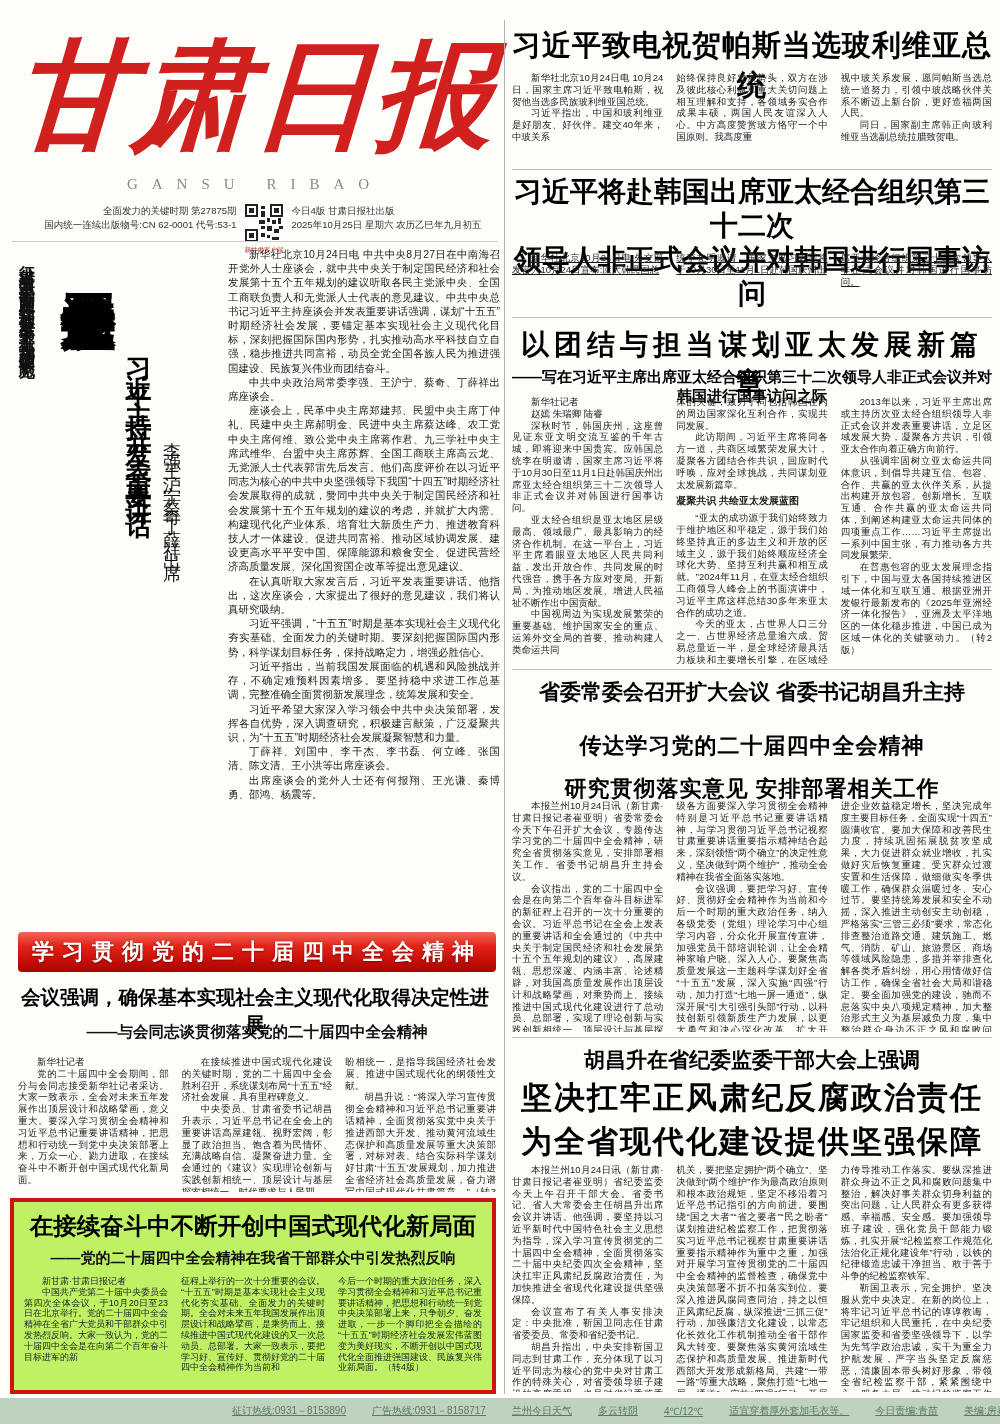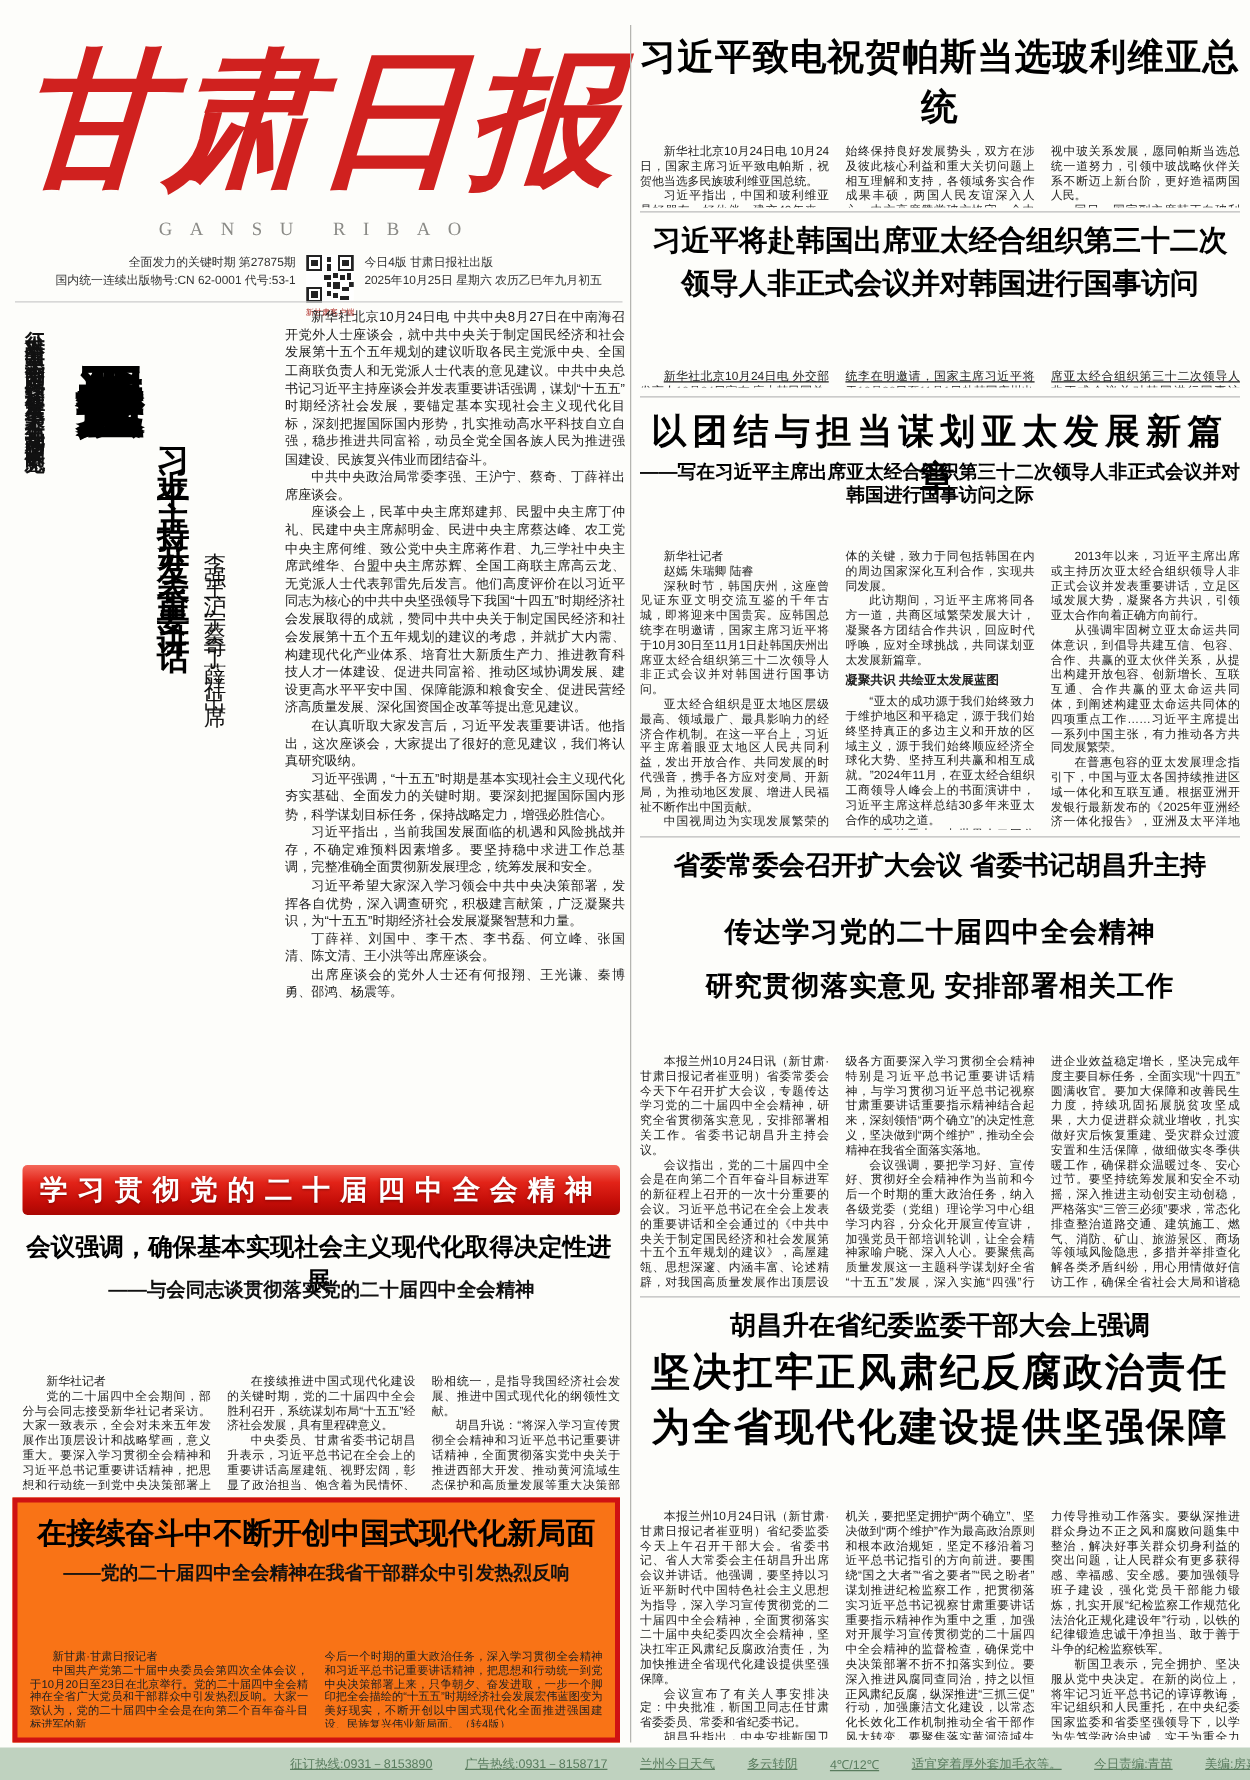--- a/index.html
+++ b/index.html
@@ -39,27 +39,27 @@
   
   .banner{position:absolute;left:18px;top:932px;width:478px;height:40px;border-radius:4px;
     background:linear-gradient(180deg,#f4685a 0%,#e22318 35%,#c30c07 75%,#a90703 100%);
     display:flex;align-items:center;justify-content:center;}
   .banner span{color:#fff;font-weight:900;font-size:22px;letter-spacing:8px;text-shadow:0 1px 2px rgba(90,0,0,.6);}
   .feat-hl{position:absolute;left:12px;top:984px;width:486px;text-align:center;font-weight:900;font-size:19.5px;color:#000;}
   .feat-sub{position:absolute;left:18px;top:1022px;width:478px;text-align:center;font-weight:700;font-size:15.5px;color:#111;}
   .feat-cols{position:absolute;left:18px;top:1056px;width:478px;height:136px;}
 
   .cols{display:flex;gap:13px;overflow:hidden;}
-  .textcol{flex:1;overflow:hidden;font-size:9.5px;line-height:11.8px;text-align:justify;color:#222;margin-top:44px;}
+  .textcol{flex:1;overflow:hidden;font-size:9.5px;line-height:11.8px;text-align:justify;color:#222;}
   .textcol p{margin:0;text-indent:2em;}
   .textcol p.cont{text-indent:0;}
   .textcol p.col-h{text-indent:0;font-weight:bold;margin:5px 0;font-size:10px;}
 
   
-  .redbox{position:absolute;left:10px;top:1198px;width:486px;height:196px;border:4px solid #cf1212;background:#f97316;box-sizing:border-box;}
+  .redbox{position:absolute;left:10px;top:1198px;width:486px;height:196px;border:4px solid #cf1212;background:#bef264;box-sizing:border-box;}
   .box-hl{margin:8px 4px 0;text-align:center;font-weight:900;font-size:23.5px;color:#000;}
   .box-sub{margin:7px 4px 0;text-align:center;font-weight:700;font-size:15px;color:#111;}
   .box-cols{margin:8px 10px 0;height:106px;}
   .box-cols .textcol{font-size:9px;line-height:10.8px;}
 
   
   .r{position:absolute;left:512px;width:480px;}
   .hl-c{text-align:center;font-weight:900;color:#000;}
   .kicker{text-align:center;font-weight:700;color:#000;}
 
@@ -139,20 +139,23 @@
 
   <div class="redbox">
     <div class="box-hl">在接续奋斗中不断开创中国式现代化新局面</div>
     <div class="box-sub">——党的二十届四中全会精神在我省干部群众中引发热烈反响</div>
     <div class="box-cols cols">
       <div class="textcol">
           <p>新甘肃·甘肃日报记者</p>
           <p>中国共产党第二十届中央委员会第四次全体会议，于10月20日至23日在北京举行。党的二十届四中全会精神在全省广大党员和干部群众中引发热烈反响。大家一致认为，党的二十届四中全会是在向第二个百年奋斗目标进军的新</p>
         </div>
       <div class="textcol">
+          <p class="cont">征程上举行的一次十分重要的会议。“十五五”时期是基本实现社会主义现代化夯实基础、全面发力的关键时期。全会对未来五年我国发展作出顶层设计和战略擘画，是乘势而上、接续推进中国式现代化建设的又一次总动员、总部署。大家一致表示，要把学习好、宣传好、贯彻好党的二十届四中全会精神作为当前和</p>
+        </div>
+      <div class="textcol">
           <p class="cont">今后一个时期的重大政治任务，深入学习贯彻全会精神和习近平总书记重要讲话精神，把思想和行动统一到党中央决策部署上来，只争朝夕、奋发进取，一步一个脚印把全会描绘的“十五五”时期经济社会发展宏伟蓝图变为美好现实，不断开创以中国式现代化全面推进强国建设、民族复兴伟业新局面。（转4版）</p>
         </div>
     </div>
   </div>
 
   <div class="r hl-c" style="top:26px;font-size:29px;letter-spacing:1px;">习近平致电祝贺帕斯当选玻利维亚总统</div>
   <div class="r cols" style="top:72px;height:94px;">
     <div class="textcol">
         <p>新华社北京10月24日电  10月24日，国家主席习近平致电帕斯，祝贺他当选多民族玻利维亚国总统。</p>
         <p>习近平指出，中国和玻利维亚是好朋友、好伙伴。建交40年来，中玻关系</p>
@@ -160,21 +163,21 @@
     <div class="textcol">
         <p class="cont">始终保持良好发展势头，双方在涉及彼此核心利益和重大关切问题上相互理解和支持，各领域务实合作成果丰硕，两国人民友谊深入人心。中方高度赞赏玻方恪守一个中国原则。我高度重</p>
       </div>
     <div class="textcol">
         <p class="cont">视中玻关系发展，愿同帕斯当选总统一道努力，引领中玻战略伙伴关系不断迈上新台阶，更好造福两国人民。</p>
         <p>同日，国家副主席韩正向玻利维亚当选副总统拉腊致贺电。</p>
       </div>
   </div>
   <div class="rule-h" style="left:512px;top:169px;width:480px;"></div>
 
-  <div class="r hl-c" style="top:175px;font-size:23px;line-height:34px;">
+  <div class="r hl-c" style="top:175px;font-size:28px;line-height:34px;">
     <div>习近平将赴韩国出席亚太经合组织第三十二次</div>
     <div>领导人非正式会议并对韩国进行国事访问</div>
   </div>
   <div class="r cols" style="top:252px;height:58px;text-decoration:underline;">
     <div class="textcol">
         <p>新华社北京10月24日电  外交部发言人10月24日宣布:应大韩民国总</p>
       </div>
     <div class="textcol">
         <p class="cont">统李在明邀请，国家主席习近平将于10月30日至11月1日赴韩国庆州出</p>
       </div>

